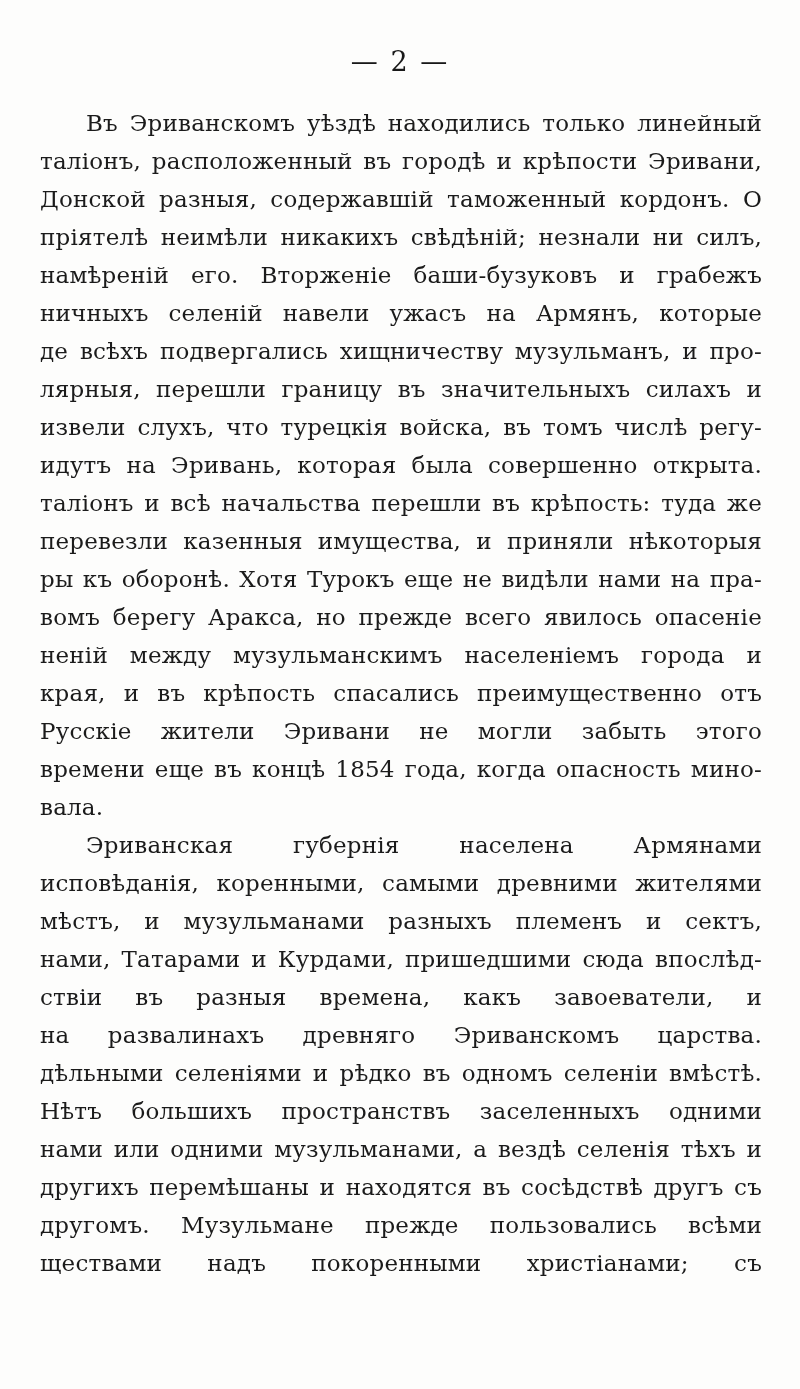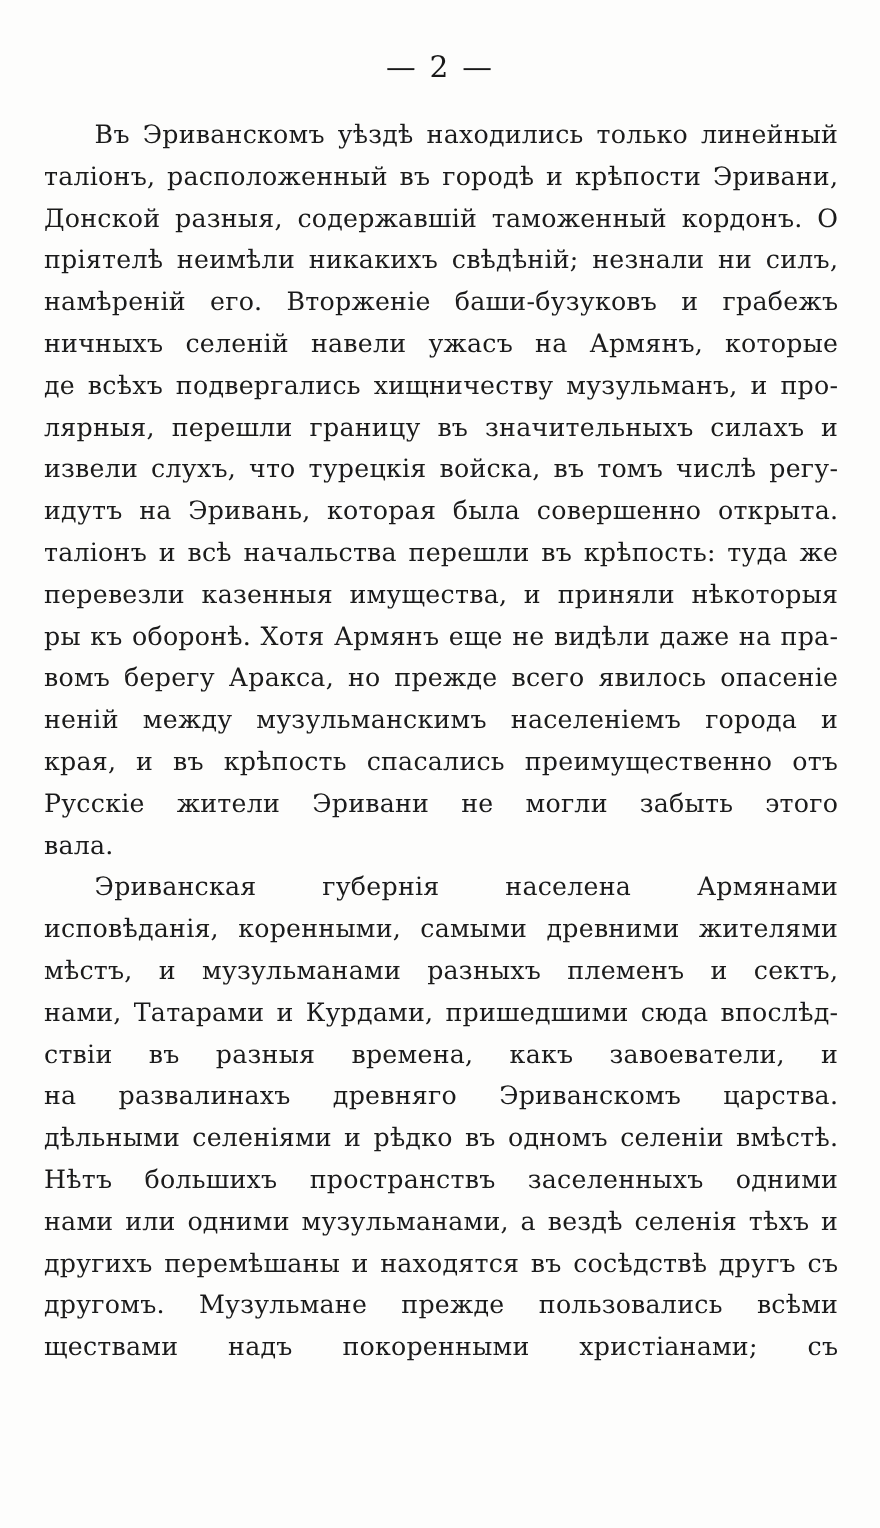--- a/index.html
+++ b/index.html
@@ -61,25 +61,26 @@
       <div class="line">Донской разныя, содержавшій таможенный кордонъ. О не-</div>
       <div class="line">пріятелѣ неимѣли никакихъ свѣдѣній; незнали ни силъ, ни</div>
       <div class="line">намѣреній его. Вторженіе баши-бузуковъ и грабежъ погра-</div>
       <div class="line">ничныхъ селеній навели ужасъ на Армянъ, которые преж-</div>
       <div class="line">де всѣхъ подвергались хищничеству музульманъ, и про-</div>
       <div class="line">лярныя, перешли границу въ значительныхъ силахъ и</div>
       <div class="line">извели слухъ, что турецкія войска, въ томъ числѣ регу-</div>
       <div class="line">идутъ на Эривань, которая была совершенно открыта. Смя-</div>
       <div class="line">таліонъ и всѣ начальства перешли въ крѣпость: туда же</div>
       <div class="line">перевезли казенныя имущества, и приняли нѣкоторыя мѣ-</div>
-      <div class="line">ры къ оборонѣ. Хотя Армянъ еще не видѣли даже на пра-</div>
+      <div class="line">ры къ оборонѣ. Хотя Турокъ еще не видѣли нами на пра-</div>
       <div class="line">вомъ берегу Аракса, но прежде всего явилось опасеніе вол-</div>
       <div class="line">неній между музульманскимъ населеніемъ города и всего</div>
       <div class="line">края, и въ крѣпость спасались преимущественно отъ этого.</div>
       <div class="line">Русскіе жители Эривани не могли забыть этого тревожнаго</div>
+      <div class="line">времени еще въ концѣ 1854 года, когда опасность мино-</div>
       <div class="line para-end">вала.</div>
     </div>
 
     <div>
       <div class="line indent">Эриванская губернія населена Армянами григоріанскаго</div>
       <div class="line">исповѣданія, коренными, самыми древними жителями этихъ</div>
       <div class="line">мѣстъ, и музульманами разныхъ племенъ и сектъ, Персія-</div>
       <div class="line">нами, Татарами и Курдами, пришедшими сюда впослѣд-</div>
       <div class="line">ствіи въ разныя времена, какъ завоеватели, и основавшимися</div>
       <div class="line">на развалинахъ древняго Эриванскомъ царства. Христіане,</div>

